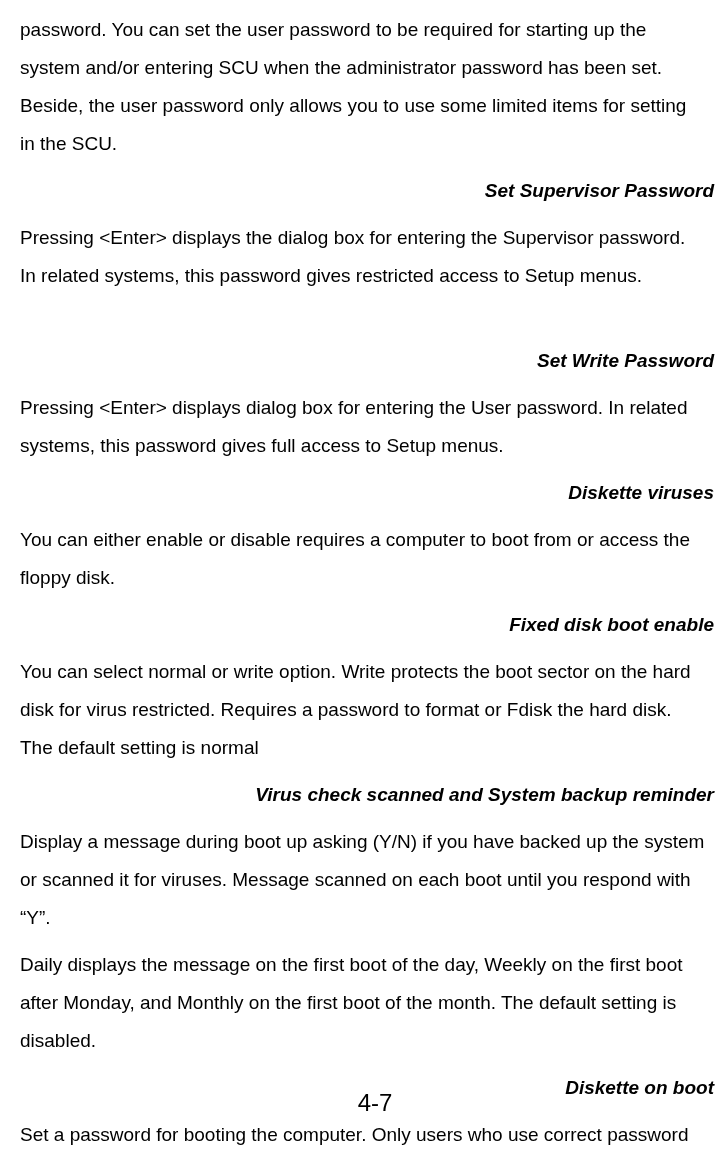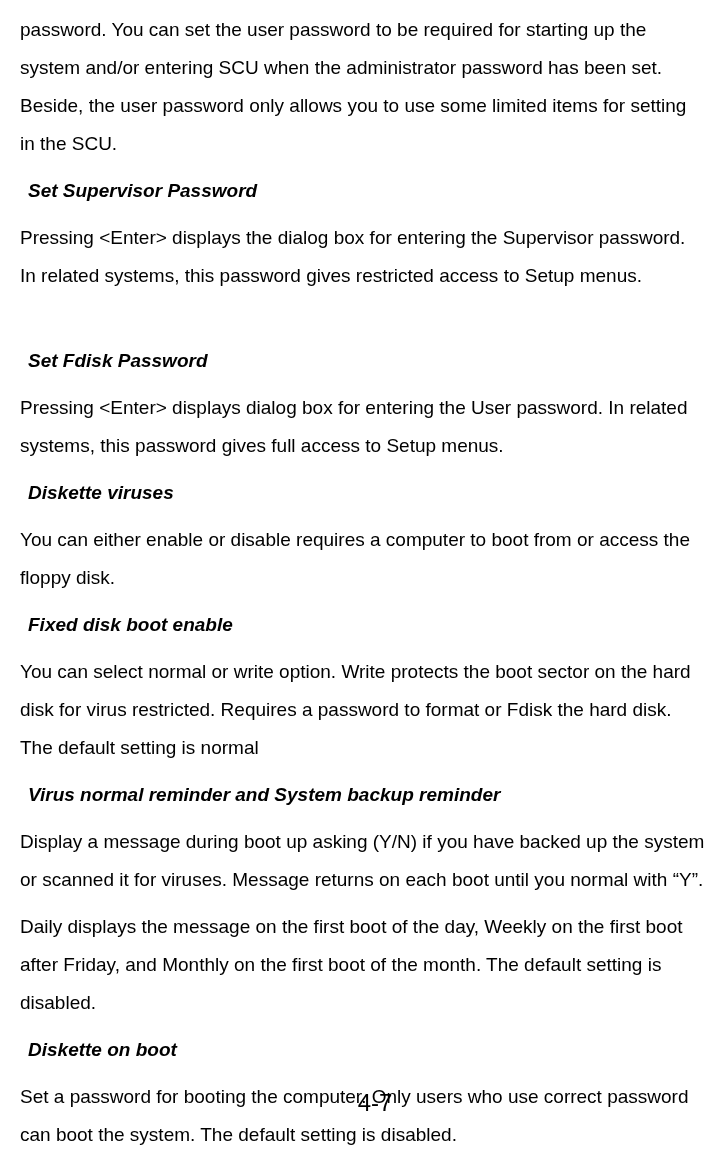--- a/index.html
+++ b/index.html
@@ -17,20 +17,21 @@
     padding: 2px 12px 0 11px;
     box-sizing: border-box;
   }
   .para {
     margin: 9px;
   }
   .heading {
     margin: 0 0 0 17px;
     font-weight: bold;
     font-style: italic;
+    text-align: right;
   }
   .footer {
     position: absolute;
     bottom: 22px;
     left: 12px;
     width: 726px;
     text-align: center;
     font-size: 24px;
   }
   .spacer {
@@ -40,29 +41,29 @@
 </head>
 <body>
 
 <p class="para">password. You can set the user password to be required for starting up the system and/or entering SCU when the administrator password has been set. Beside, the user password only allows you to use some limited items for setting in the SCU.</p>
 
 <p class="heading">Set Supervisor Password</p>
 <p class="para">Pressing &lt;Enter&gt; displays the dialog box for entering the Supervisor password. In related systems, this password gives restricted access to Setup menus.</p>
 
 <div class="spacer"></div>
 
-<p class="heading">Set Fdisk Password</p>
+<p class="heading">Set Write Password</p>
 <p class="para">Pressing &lt;Enter&gt; displays dialog box for entering the User password. In related systems, this password gives full access to Setup menus.</p>
 
 <p class="heading">Diskette viruses</p>
 <p class="para">You can either enable or disable requires a computer to boot from or access the floppy disk.</p>
 
 <p class="heading">Fixed disk boot enable</p>
 <p class="para">You can select normal or write option. Write protects the boot sector on the hard disk for virus restricted. Requires a password to format or Fdisk the hard disk. The default setting is normal</p>
 
-<p class="heading">Virus normal reminder and System backup reminder</p>
-<p class="para">Display a message during boot up asking (Y/N) if you have backed up the system or scanned it for viruses. Message returns on each boot until you normal with “Y”.</p>
-<p class="para">Daily displays the message on the first boot of the day, Weekly on the first boot after Friday, and Monthly on the first boot of the month. The default setting is disabled.</p>
+<p class="heading">Virus check scanned and System backup reminder</p>
+<p class="para">Display a message during boot up asking (Y/N) if you have backed up the system or scanned it for viruses. Message scanned on each boot until you respond with “Y”.</p>
+<p class="para">Daily displays the message on the first boot of the day, Weekly on the first boot after Monday, and Monthly on the first boot of the month. The default setting is disabled.</p>
 
 <p class="heading">Diskette on boot</p>
 <p class="para">Set a password for booting the computer. Only users who use correct password can boot the system. The default setting is disabled.</p>
 
 <div class="footer">4-7</div>
 
 </body></html>

